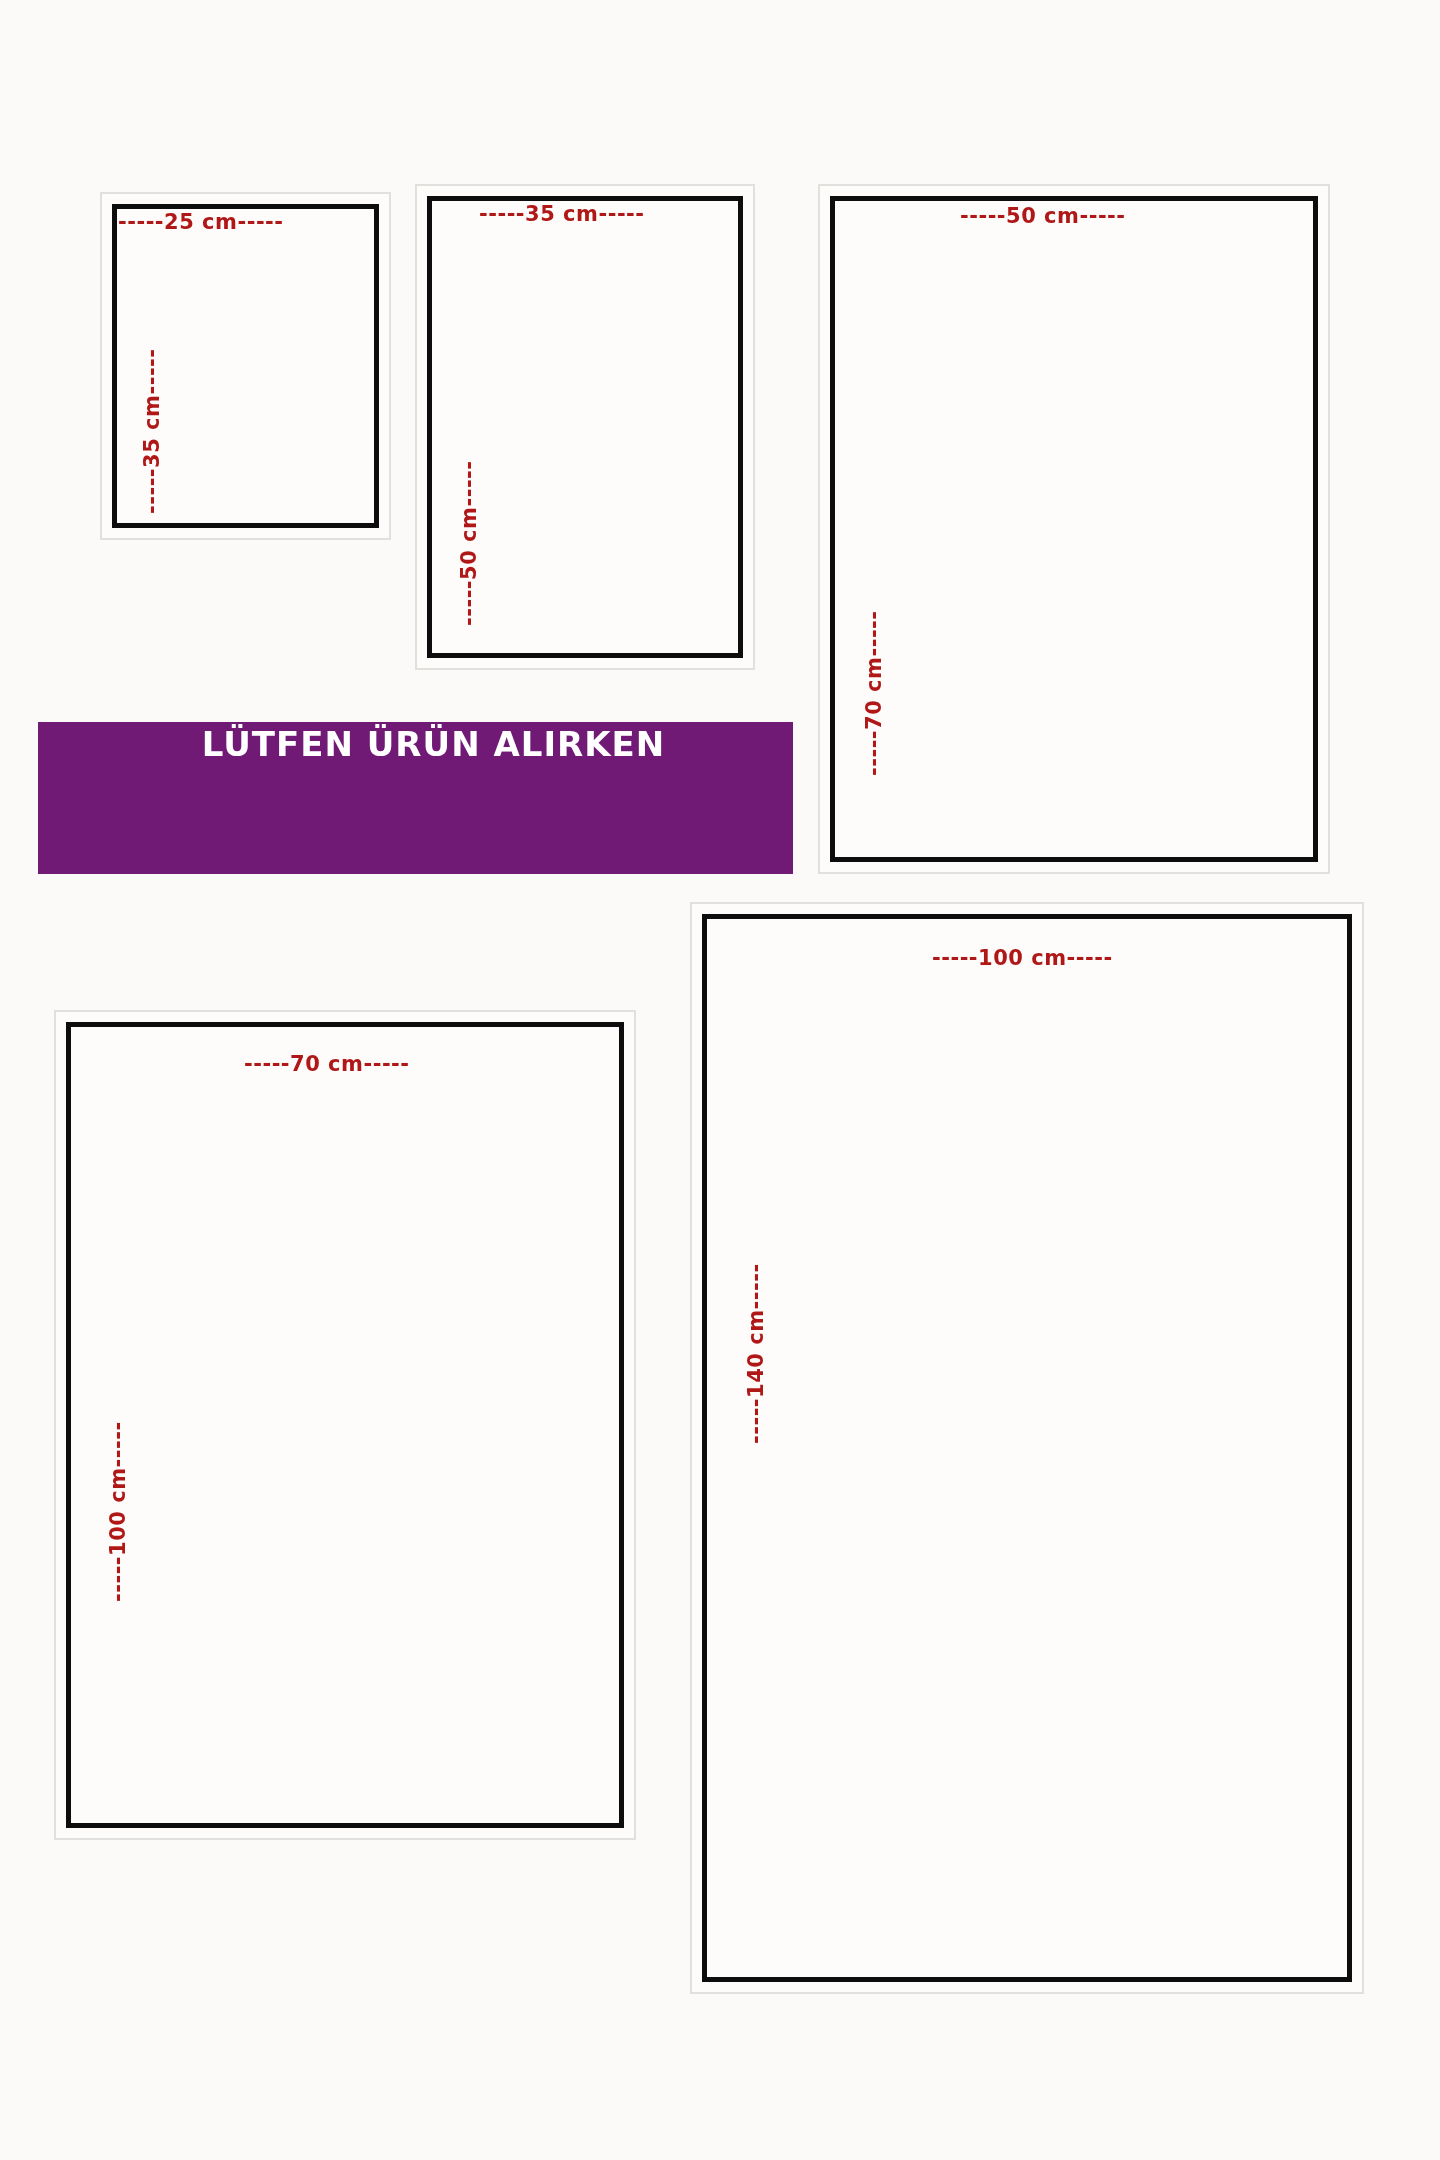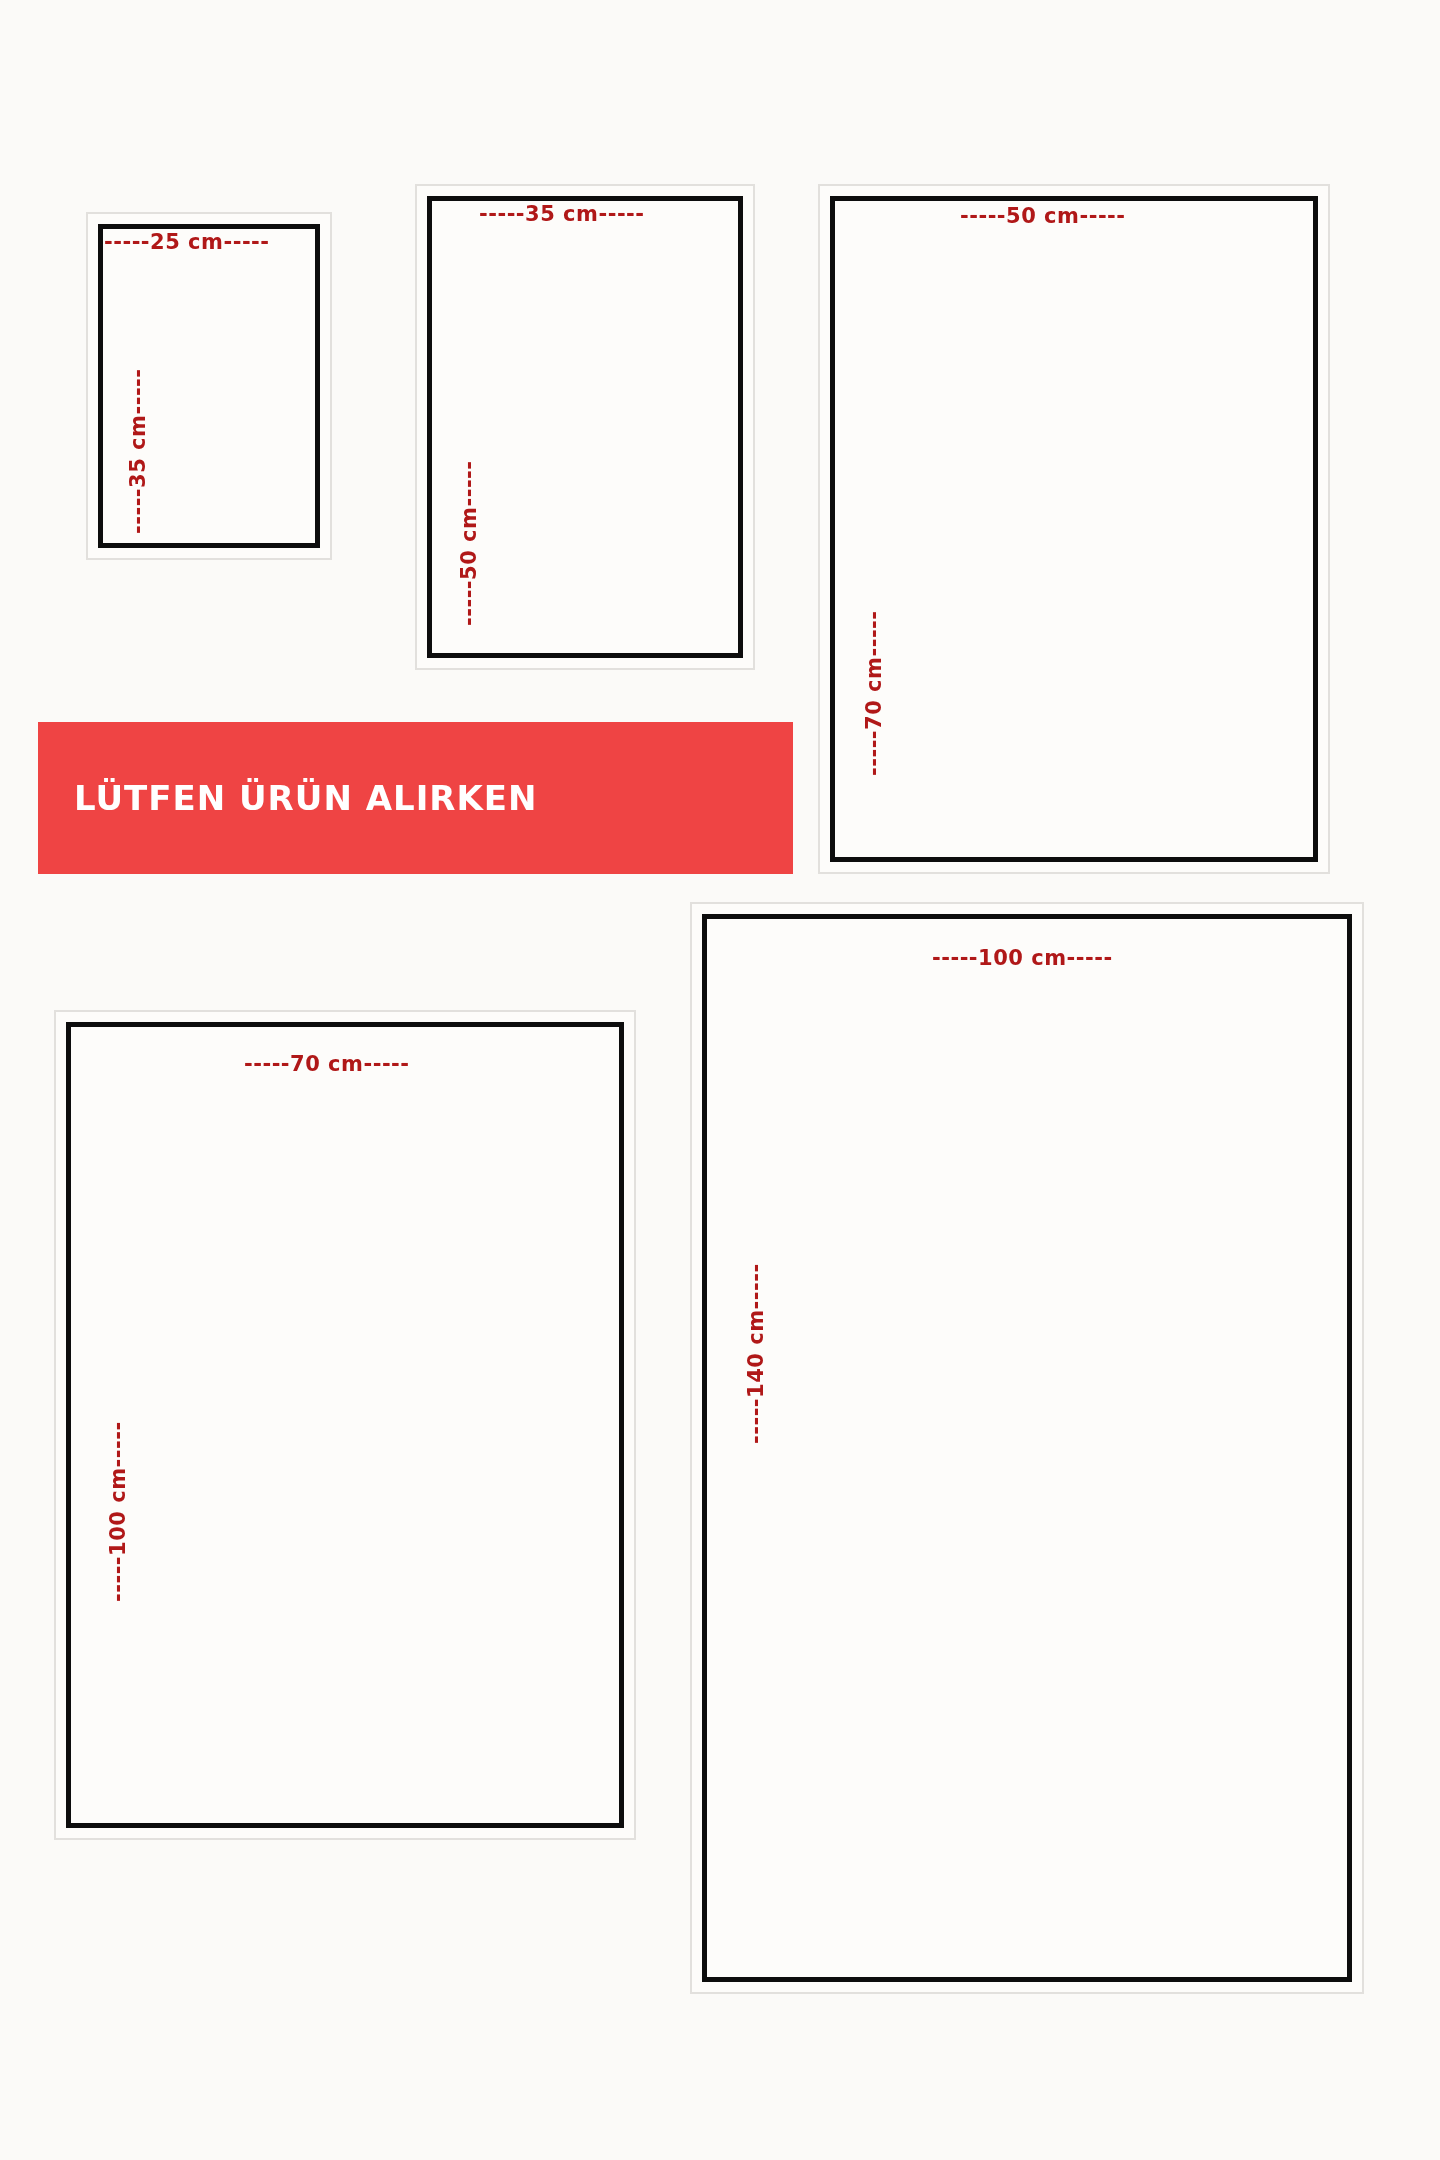--- a/index.html
+++ b/index.html
@@ -53,42 +53,41 @@
     font-family: "DejaVu Sans", sans-serif;
   }
   .dim.vert {
     transform-origin: 0 0;
     transform: rotate(-90deg);
   }
 
   
   #banner {
     position: absolute;
-    background: #ef4444;
+    background: #701a75;
     display: flex;
-    flex-direction: column;
     justify-content: center;
     padding-left: 36px;
     box-sizing: border-box;
   }
   #banner .line {
     color: #ffffff;
     font-weight: bold;
     font-size: 34px;
     letter-spacing: 1px;
     line-height: 1.32;
     font-family: "DejaVu Sans", sans-serif;
   }
 </style>
 </head>
 <body>
 
 <div id="canvas">
 
-  <div class="frame" style="left:86px; top:192px; width:246px; height:348px;margin-top:20px;">
+  <div class="frame" style="left:100px; top:192px; width:291px; height:348px;">
     <div class="inner"></div>
     <div class="dim" style="left:18px; top:200px; transform-origin:0 0; transform:rotate(0deg); left:16px; top:16px;">-----25 cm-----</div>
     <div class="dim vert" style="left:38px; top:320px;">-----35 cm-----</div>
   </div>
 
   <div class="frame" style="left:415px; top:184px; width:340px; height:486px;">
     <div class="inner"></div>
     <div class="dim" style="left:62px; top:16px;">-----35 cm-----</div>
     <div class="dim vert" style="left:40px; top:440px;">-----50 cm-----</div>
   </div>

